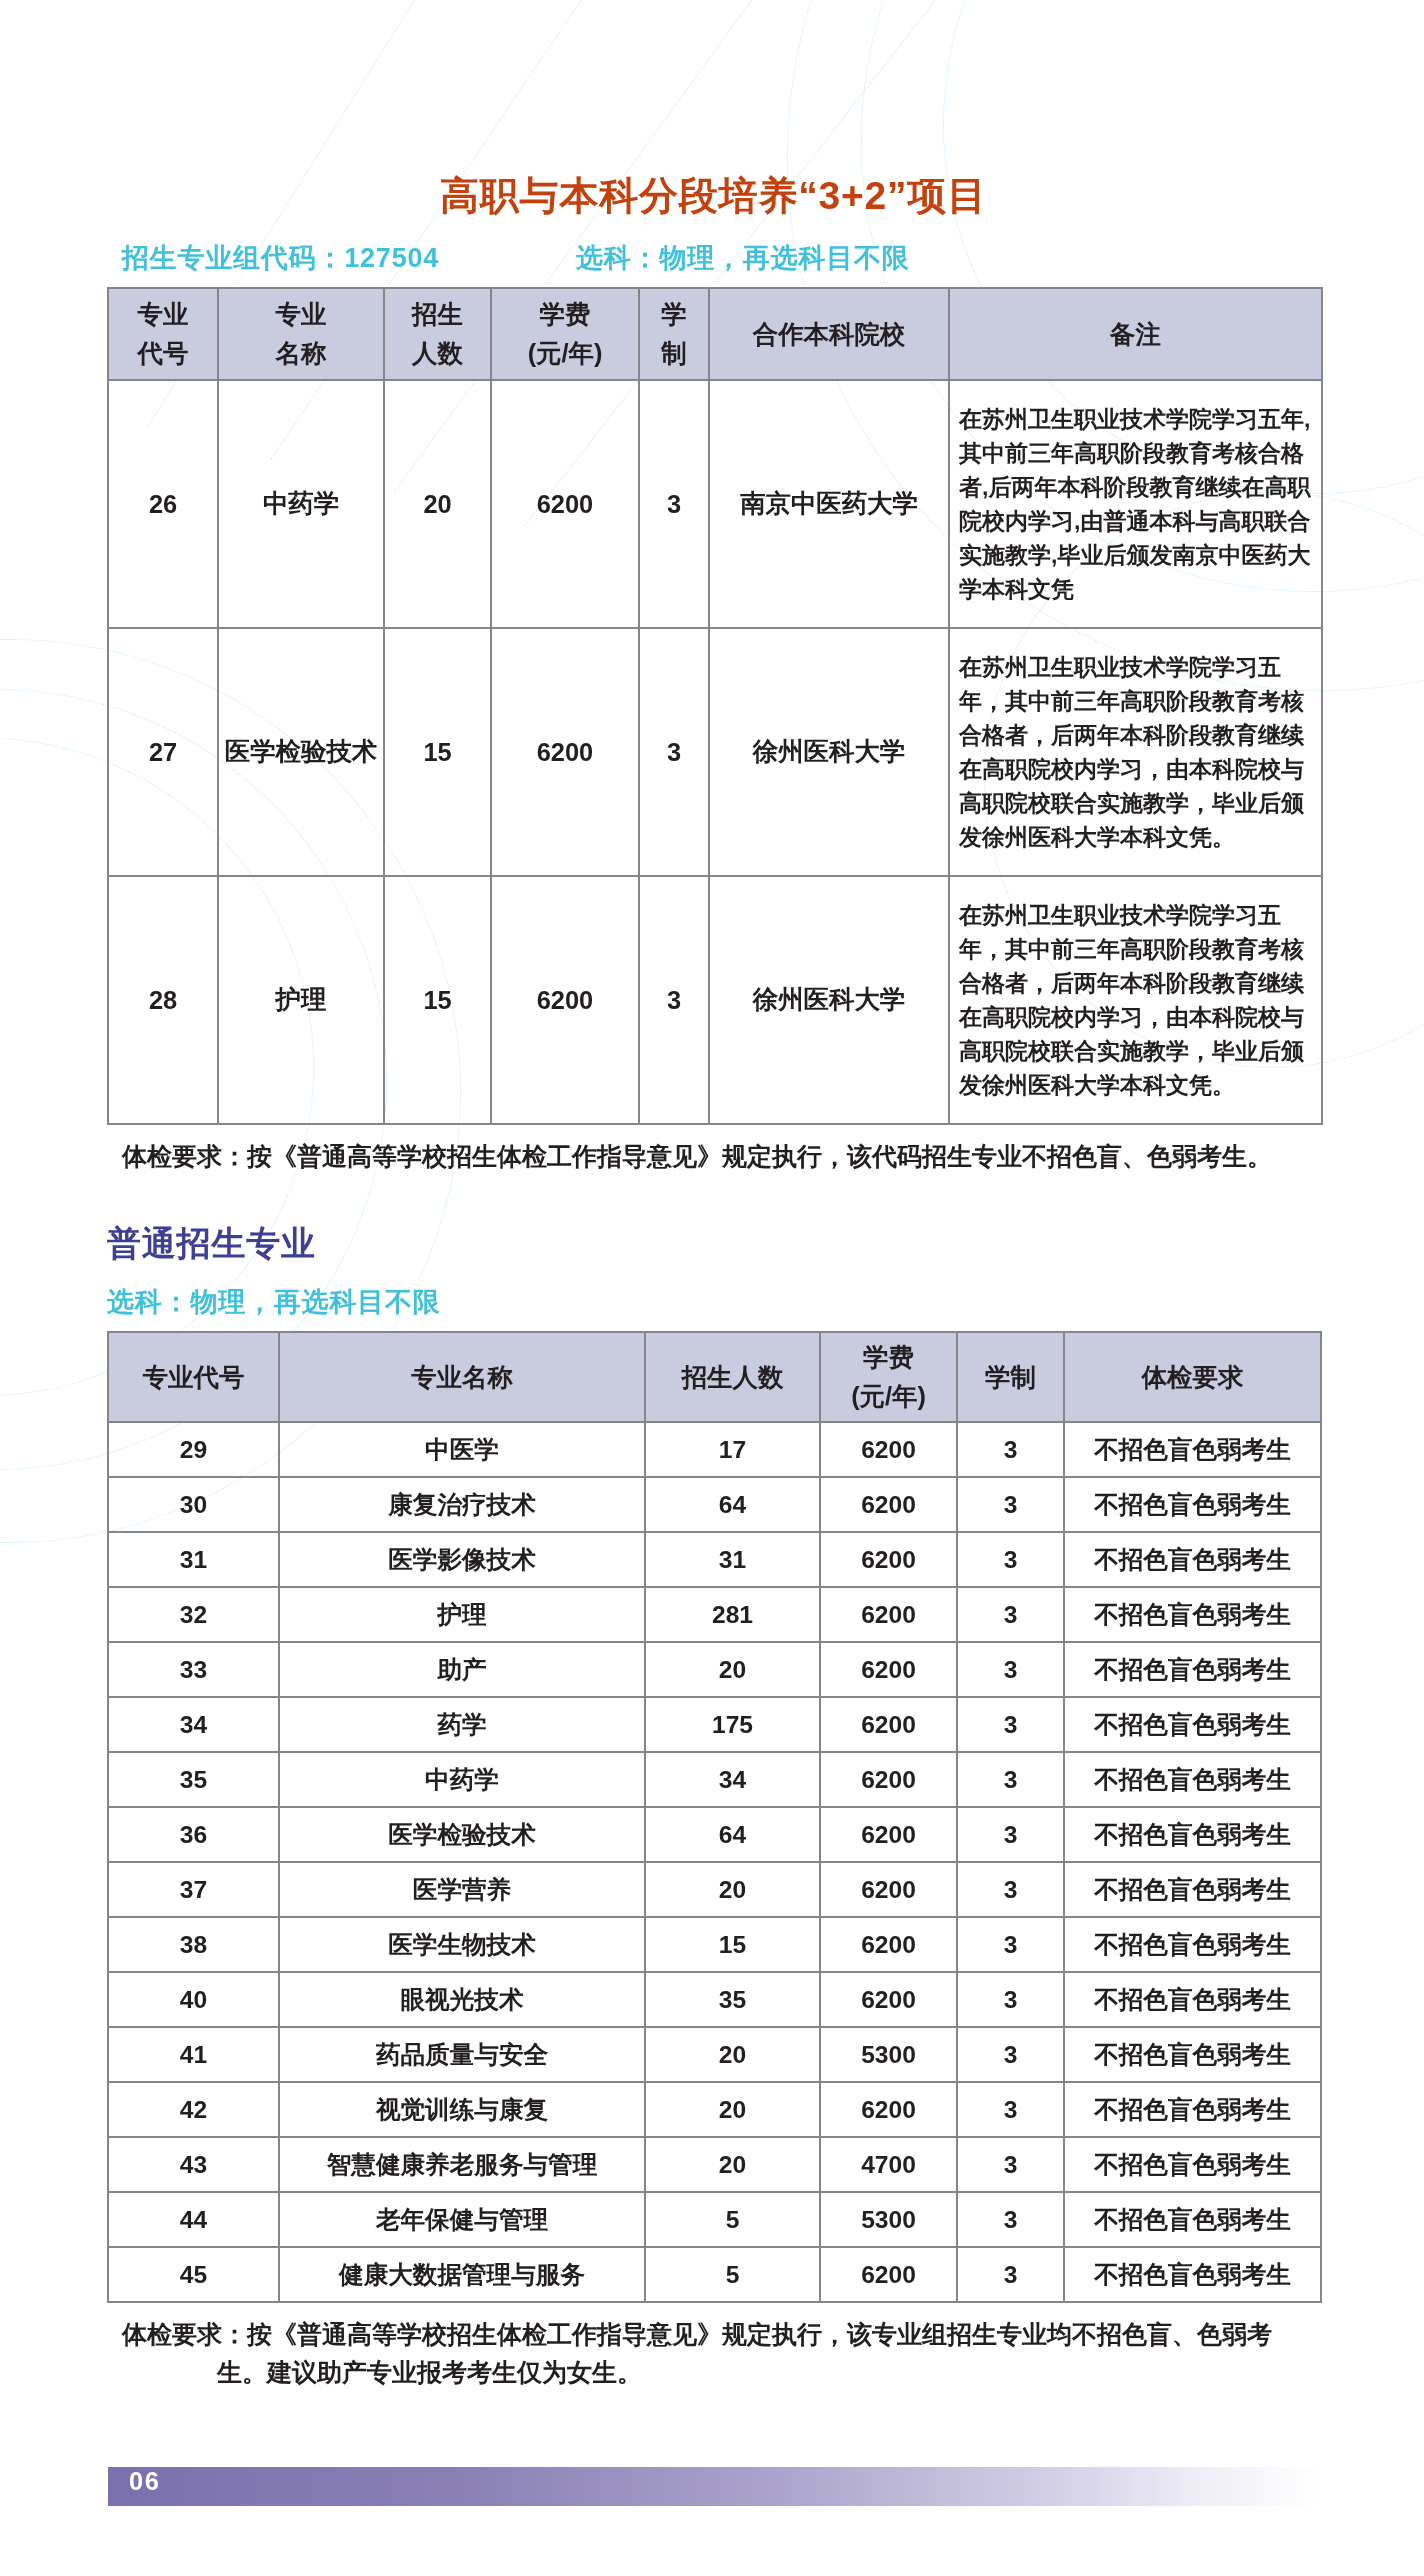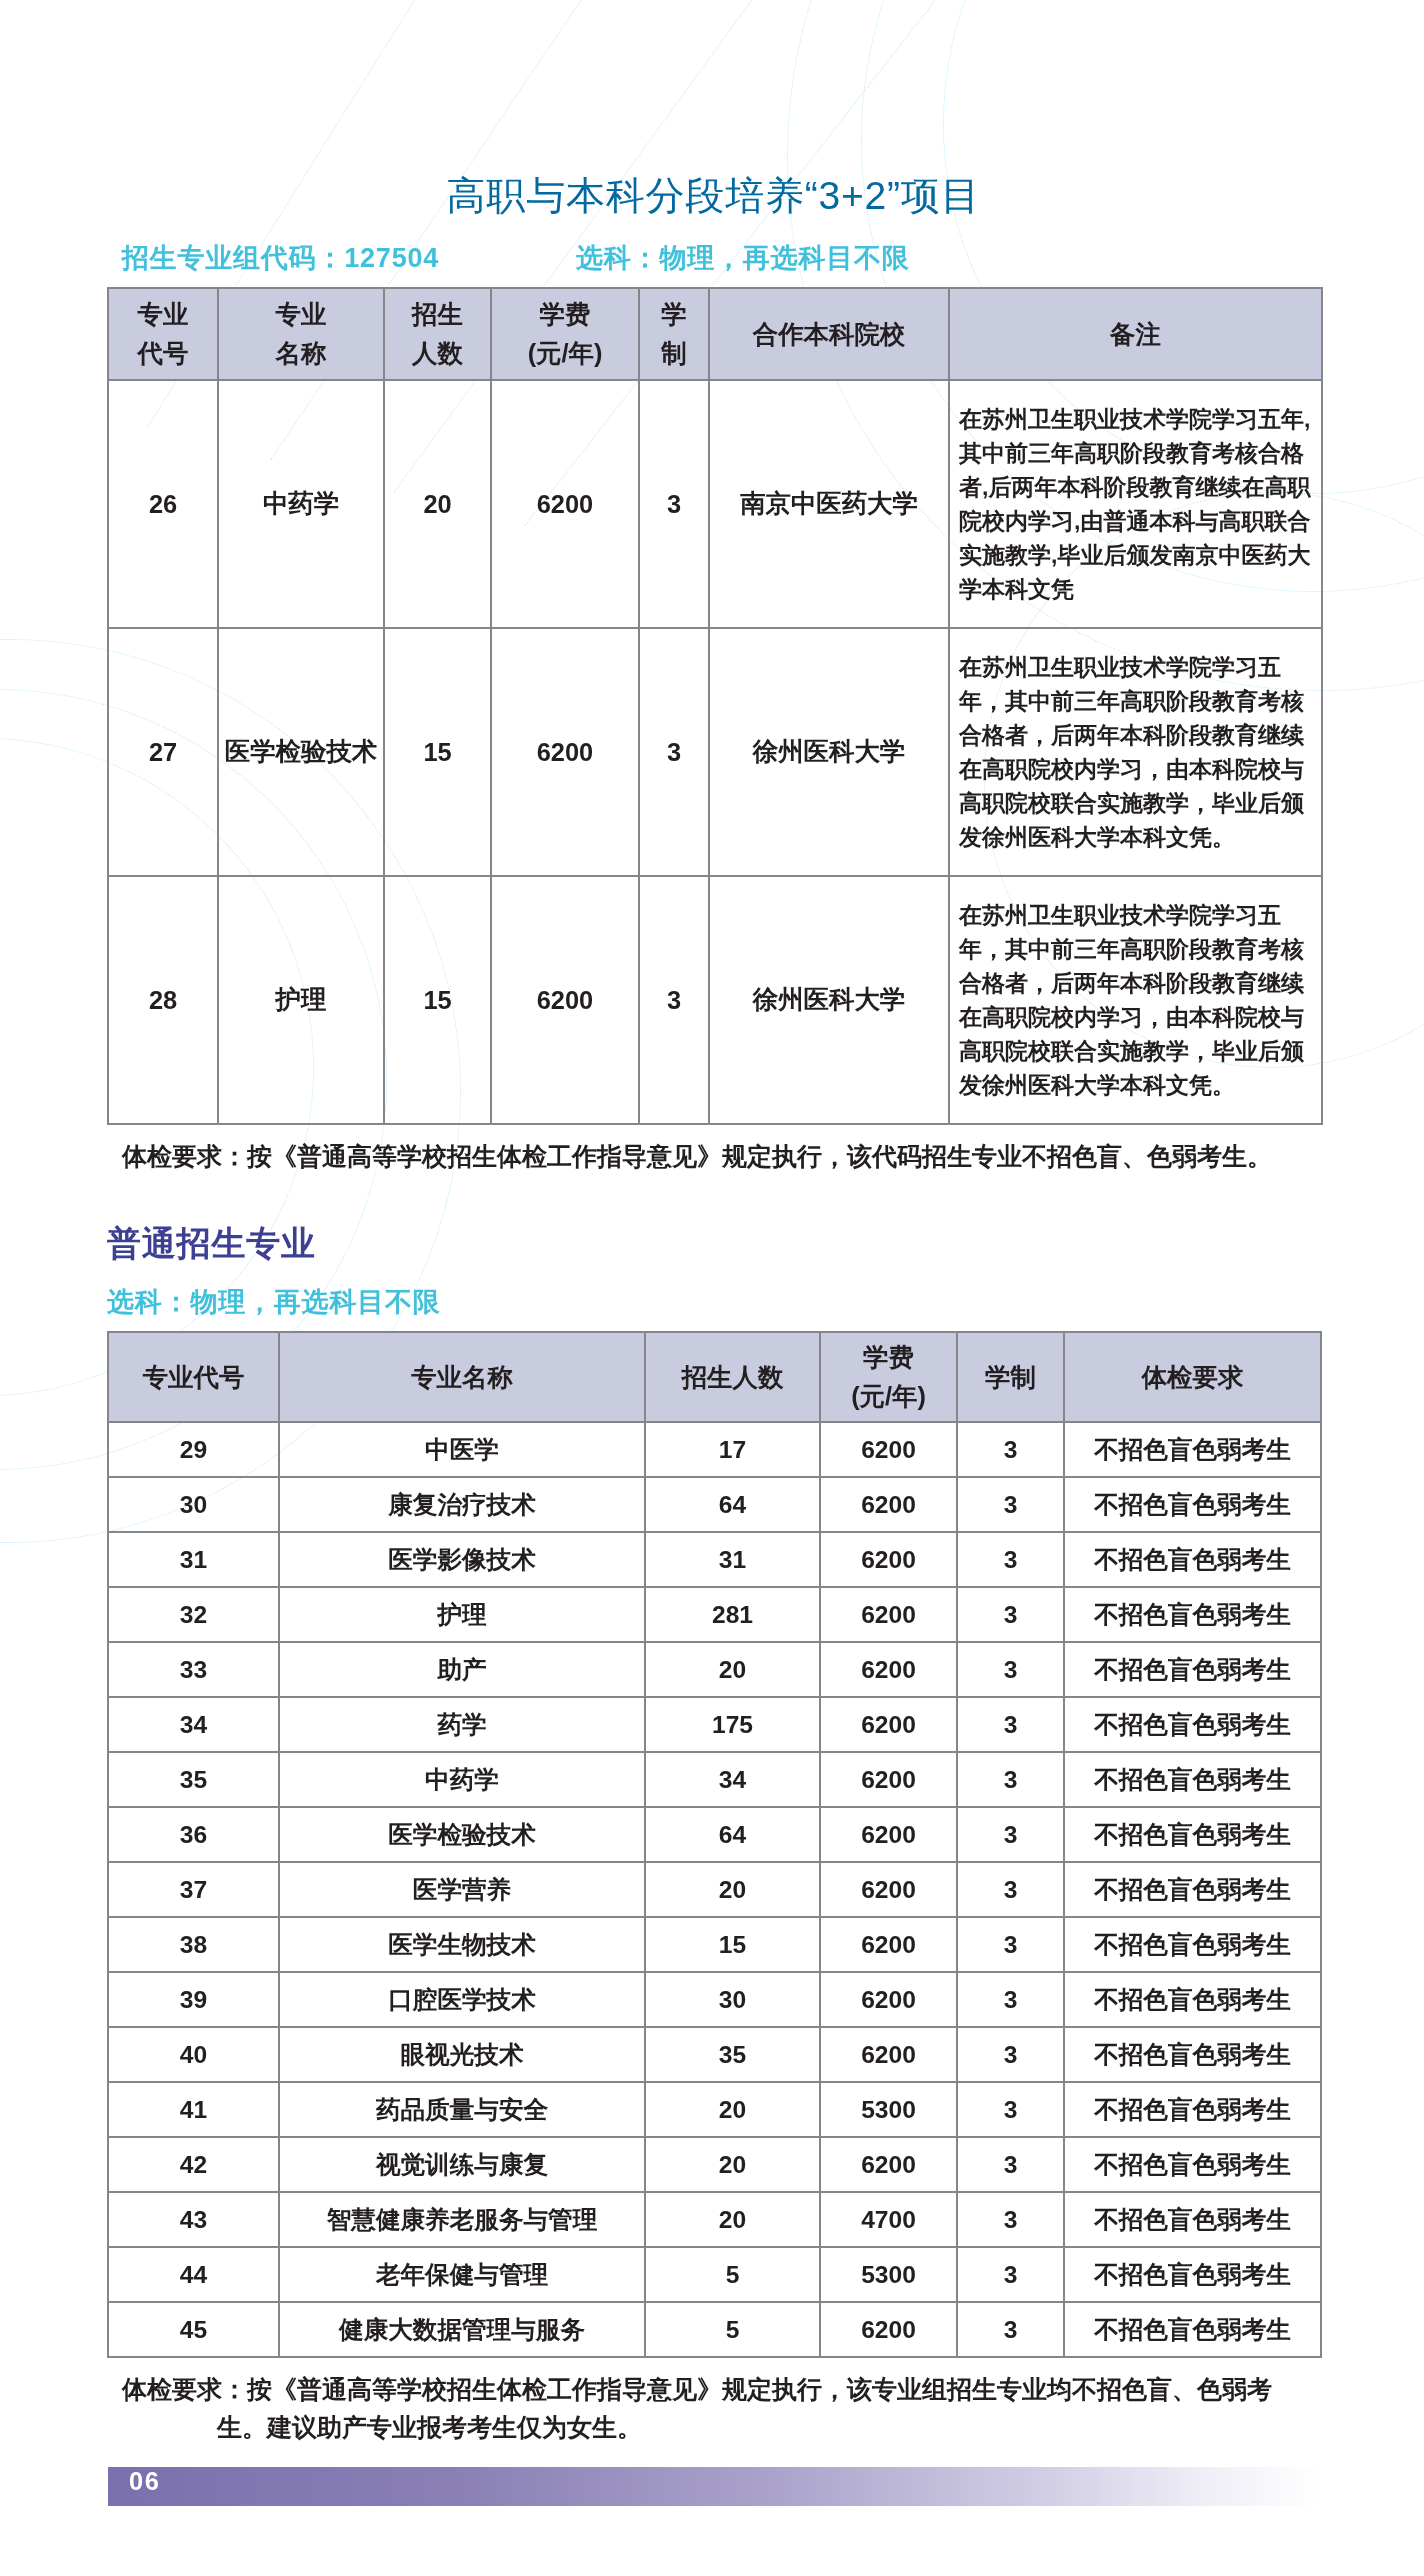--- a/index.html
+++ b/index.html
@@ -31,22 +31,22 @@
     left:107px;
     top:0;
     width:1213px;
     z-index:2;
   }
   h1.sec-title{
     margin:174px 0 0 0;
     text-align:center;
     font-size:39px;
     line-height:1.15;
-    font-weight:normal;
-    color:#0369a1;
+    font-weight:bold;
+    color:#c2410c;
     letter-spacing:0.8px;
   }
   h2.sec-title{
     margin:48px 0 0 0;
     text-align:left;
     font-size:34px;
     line-height:1.15;
     font-weight:bold;
     color:#3c3f92;
     letter-spacing:0.8px;
@@ -315,28 +315,20 @@
           </tr>
         <tr>
             <td>38</td>
             <td>医学生物技术</td>
             <td>15</td>
             <td>6200</td>
             <td>3</td>
             <td>不招色盲色弱考生</td>
           </tr>
         <tr>
-            <td>39</td>
-            <td>口腔医学技术</td>
-            <td>30</td>
-            <td>6200</td>
-            <td>3</td>
-            <td>不招色盲色弱考生</td>
-          </tr>
-        <tr>
             <td>40</td>
             <td>眼视光技术</td>
             <td>35</td>
             <td>6200</td>
             <td>3</td>
             <td>不招色盲色弱考生</td>
           </tr>
         <tr>
             <td>41</td>
             <td>药品质量与安全</td>

